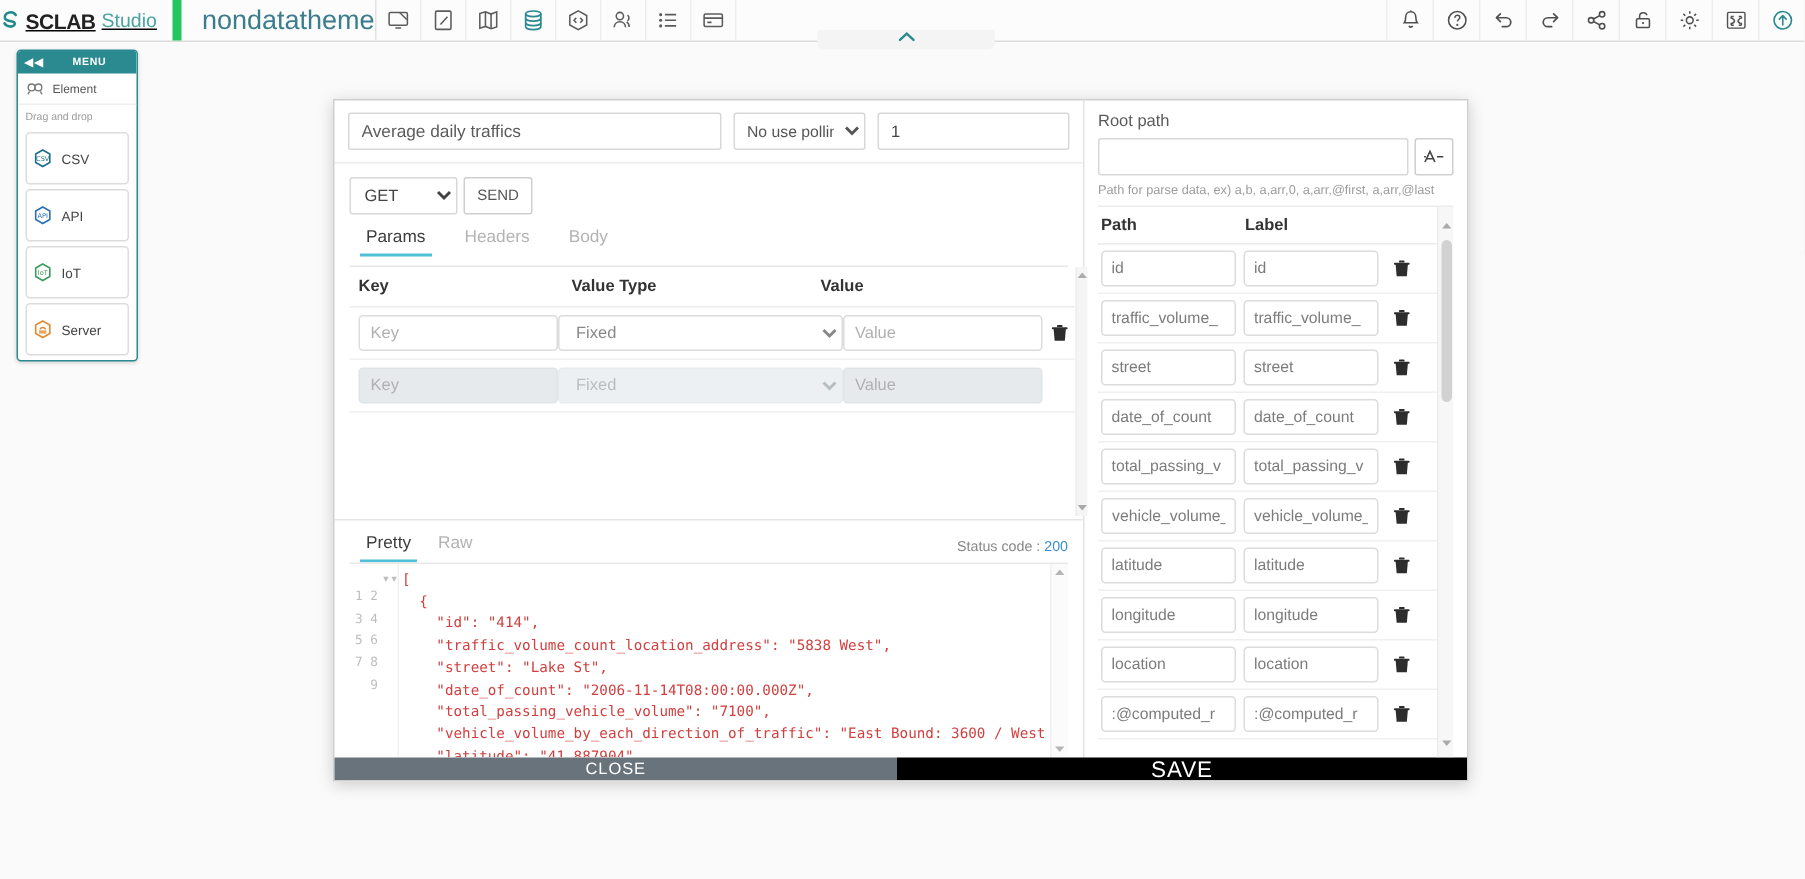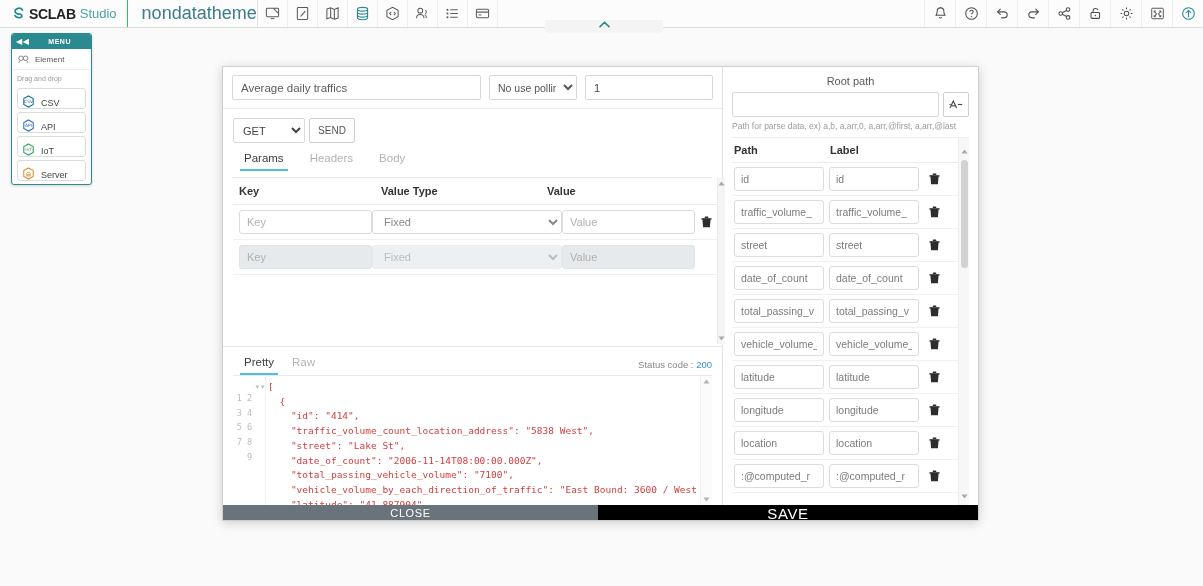--- a/index.html
+++ b/index.html
@@ -10,22 +10,22 @@
     overflow: hidden;
   }
   #app { position: relative; width: 1203px; height: 586px; background: #fafafa; }
 
   
   .topbar {
     position: absolute; top: 0; left: 0; width: 1203px; height: 28px;
     background: #fcfcfc; border-bottom: 1px solid #dcdcdc;
     display: flex; align-items: stretch;
   }
-  .brand { display: flex; align-items: center; padding: 0 10px 0 12px; gap: 4px;
-           border-right: 1px solid #22c55e; }
+  .brand { display: flex; align-items: center; padding: 0 10px 0 0; gap: 4px;
+           border-right: 6px solid #22c55e; text-decoration: underline; }
   .brand-sclab { color: #222; font-size: 14px; font-weight: bold; letter-spacing: -.3px; }
   .brand-studio { color: #4aa3a3; font-size: 13px; }
   .doctab { display: flex; align-items: center; padding: 0 14px;
             color: #3b7d8c; font-size: 18px; border-right: 1px solid #e2e2e2;
             max-width: 130px; overflow: hidden; white-space: nowrap; }
   .tbtn { width: 30px; display: flex; align-items: center; justify-content: center;
           border-right: 1px solid #ededed; cursor: pointer; }
   .tbtn svg { display: block; }
   .topbar-right { margin-left: auto; display: flex; align-items: stretch; }
   .topbar-right .tbtn { border-right: none; border-left: 1px solid #ededed; width: 31px; }
@@ -36,21 +36,21 @@
     background: #fff; border: 1px solid #2a8a8f; border-radius: 3px;
     box-shadow: 0 1px 3px rgba(0,0,0,.16); overflow: hidden;
   }
   .sb-head { background: #2a8a8f; color: #fff; height: 15px; display: flex;
              align-items: center; font-size: 7px; letter-spacing: .5px; padding: 0 4px; }
   .sb-head .chev { font-size: 8px; margin-right: 3px; }
   .sb-head .ttl { flex: 1; text-align: center; font-weight: bold; }
   .sb-item { display: flex; align-items: center; gap: 5px; height: 21px;
              padding: 0 5px; border-bottom: 1px solid #eee; font-size: 8px; color: #555; }
   .sb-sub { font-size: 7px; color: #9a9a9a; padding: 5px 5px 3px; }
-  .sb-card { display: flex; align-items: flex-end; gap: 6px; height: 21px; margin: 3px 5px;
+  .sb-card { display: flex; align-items: center; gap: 6px; height: 35px; margin: 3px 5px;
              padding: 0 4px; border: 1px solid #dcdcdc; border-radius: 3px;
              font-size: 9px; color: #444; background: #fff; }
   .hexico { width: 13px; height: 13px; display: block; }
 
   
   .canvas-handle { position: absolute; left: 545px; top: 20px; width: 118px; height: 13px;
                    background: #f4f4f4; border-radius: 0 0 4px 4px;
                    display: flex; align-items: flex-start; justify-content: center; }
   .canvas-handle svg { margin-top: 1px; }
 
@@ -119,21 +119,21 @@
             color: #bdbdbd; font-family: "DejaVu Sans Mono", monospace; line-height: 14.7px; margin-top: 11px; }
   .fold { width: 10px; padding-top: 4px; font-size: 7px; color: #bdbdbd;
           line-height: 14.7px; text-align: center; }
   .code { flex: 1; padding: 4px 0 0 2px; font-size: 9.5px; line-height: 14.7px;
           color: #d0403f; font-family: "DejaVu Sans Mono", monospace; white-space: pre;
           overflow: hidden; border-left: 1px solid #f0f0f0; }
   .code-scroll { width: 12px; background: #fbfbfb; border-left: 1px solid #f0f0f0;
                  display: flex; flex-direction: column; justify-content: space-between;
                  align-items: center; padding: 3px 0; }
 
-  .rp-label { font-size: 11px; color: #5a5a5a; margin-bottom: 5px; text-align: center; }
+  .rp-label { font-size: 11px; color: #5a5a5a; margin-bottom: 5px; }
   .rp-row { display: flex; }
   .rp-input { flex: 1; height: 25px; border: 1px solid #d8d8d8; border-radius: 2px;
               padding: 0 7px; font-size: 11px; font-family: "Liberation Sans", sans-serif; }
   .rp-btn { width: 26px; height: 25px; margin-left: 4px; border: 1px solid #cfcfcf;
             background: #fff; border-radius: 2px; cursor: pointer;
             display: flex; align-items: center; justify-content: center; }
   .rp-hint { font-size: 8.5px; color: #9c9c9c; margin: 4px 0 6px; }
   .pl-wrap { flex: 1; display: flex; border-top: 1px solid #ececec; overflow: hidden; }
   .pl-main { flex: 1; }
   .plhead { display: flex; font-size: 11px; color: #333; font-weight: bold; padding: 6px 0 6px 2px;

